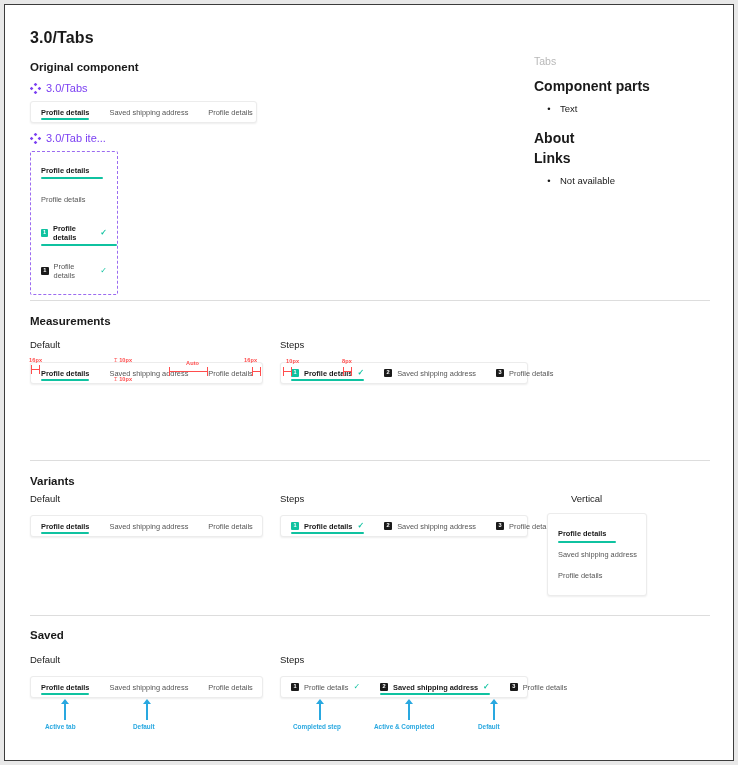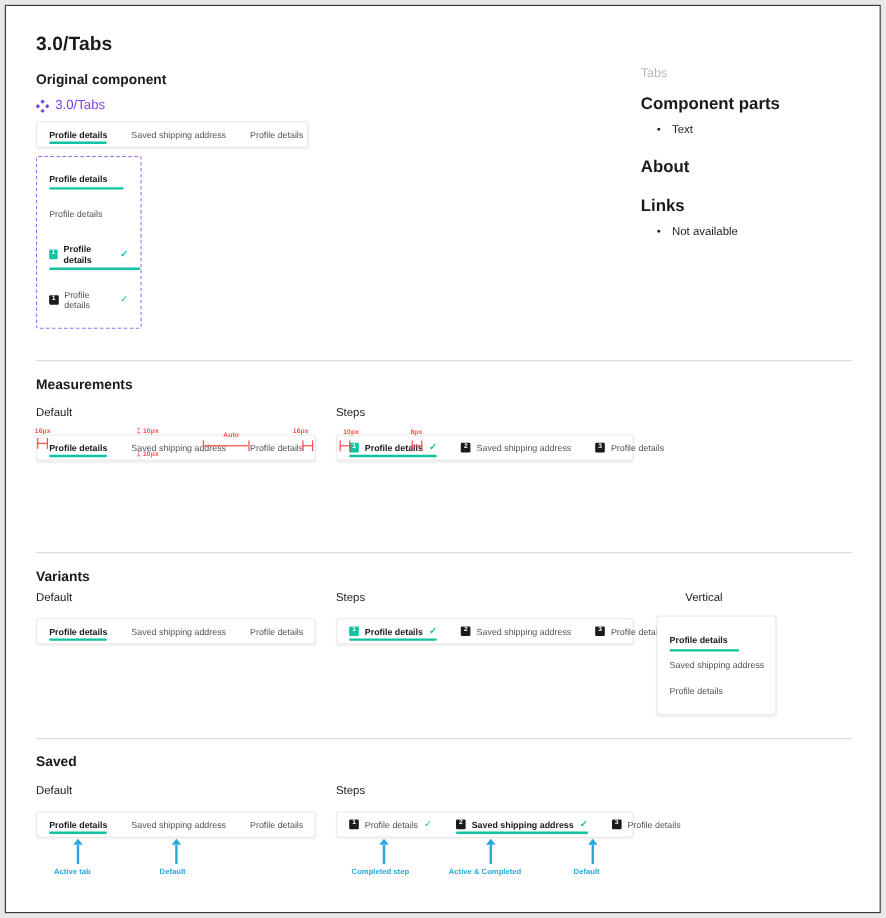--- a/index.html
+++ b/index.html
@@ -153,21 +153,21 @@
     <div class="about-label">Tabs</div>
 
     <div class="side-h" style="margin-top:11px;">Component parts</div>
     <div class="bullet-row" style="margin-top:9px; padding-left:12px;">
       <span class="bullet-dot">•</span>
       <span>Text</span>
     </div>
 
     <div class="side-h" style="margin-top:16px;">About</div>
 
-    <div class="side-h" style="margin-top:17px;">Links</div>
+    <div class="side-h" style="margin-top:4px;">Links</div>
     <div class="bullet-row" style="margin-top:9px; padding-left:12px;">
       <span class="bullet-dot">•</span>
       <span>Not available</span>
     </div>
   </div>
 
   <div style="position:absolute; left:25px; top:56px;">
     <div class="sec-title">Original component</div>
 
     <div class="fig-label" style="margin-top:9px;">
@@ -188,20 +188,29 @@
       <div class="tab">
         <span>Saved shipping address</span>
 
       </div>
       <div class="tab">
         <span>Profile details</span>
 
       </div>
     </div>
 
+    <div class="fig-label" style="margin-top:9px;">
+      <svg class="fig-ico" width="11" height="11" viewBox="0 0 12 12">
+        <rect x="4.6" y="0.3" width="2.8" height="2.8" transform="rotate(45 6 1.7)" fill="#7b3ff2"></rect>
+        <rect x="4.6" y="8.9" width="2.8" height="2.8" transform="rotate(45 6 10.3)" fill="#7b3ff2"></rect>
+        <rect x="0.3" y="4.6" width="2.8" height="2.8" transform="rotate(45 1.7 6)" fill="#7b3ff2"></rect>
+        <rect x="8.9" y="4.6" width="2.8" height="2.8" transform="rotate(45 10.3 6)" fill="#7b3ff2"></rect>
+      </svg>
+      <span>3.0/Tab ite...</span>
+    </div>
 
     <div class="dashbox" style="margin-top:7px; width:88px;">
       <div class="item-row bold">
         <span>Profile details</span>
         <span class="item-ul" style="width:62px;"></span>
       </div>
       <div class="item-row" style="margin-top:12px;">
         <span>Profile details</span>
       </div>
       <div class="item-row bold" style="margin-top:12px;">

